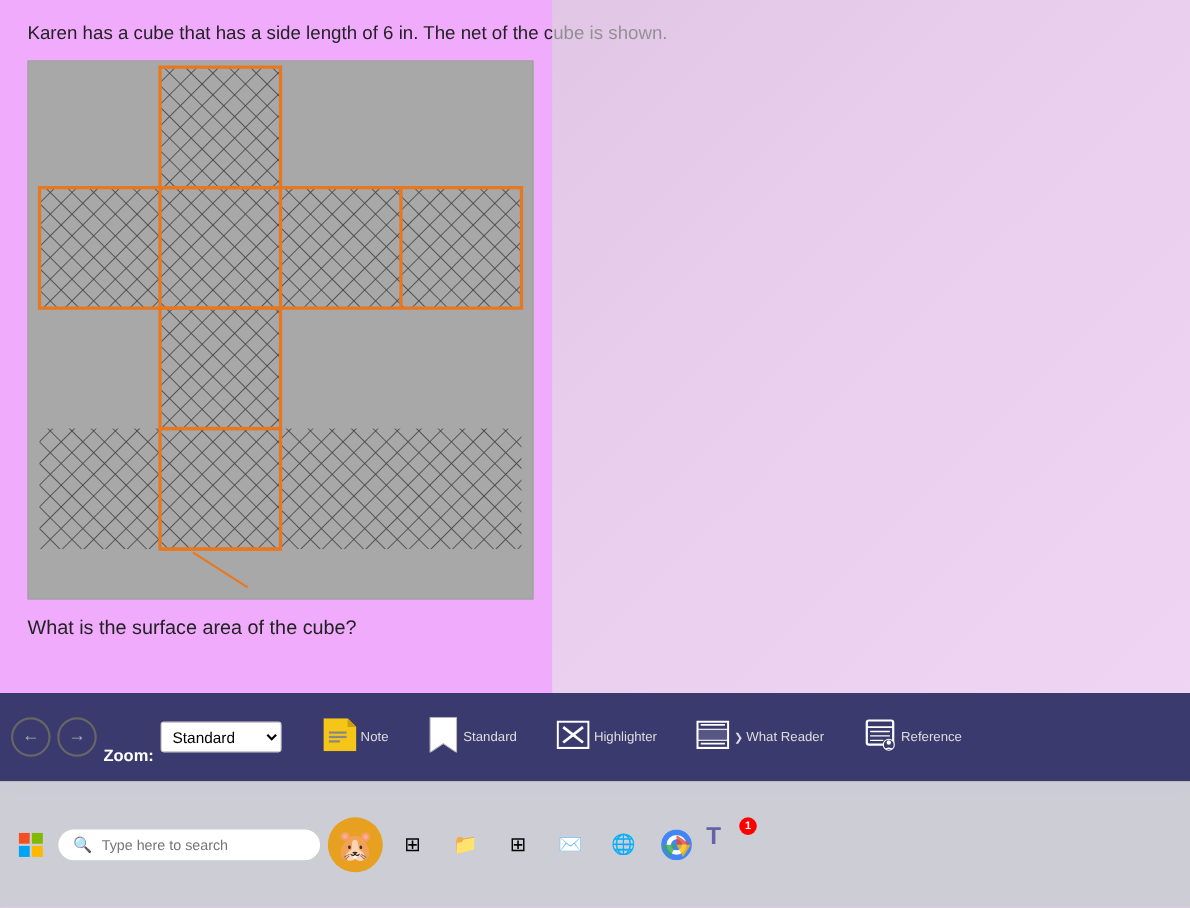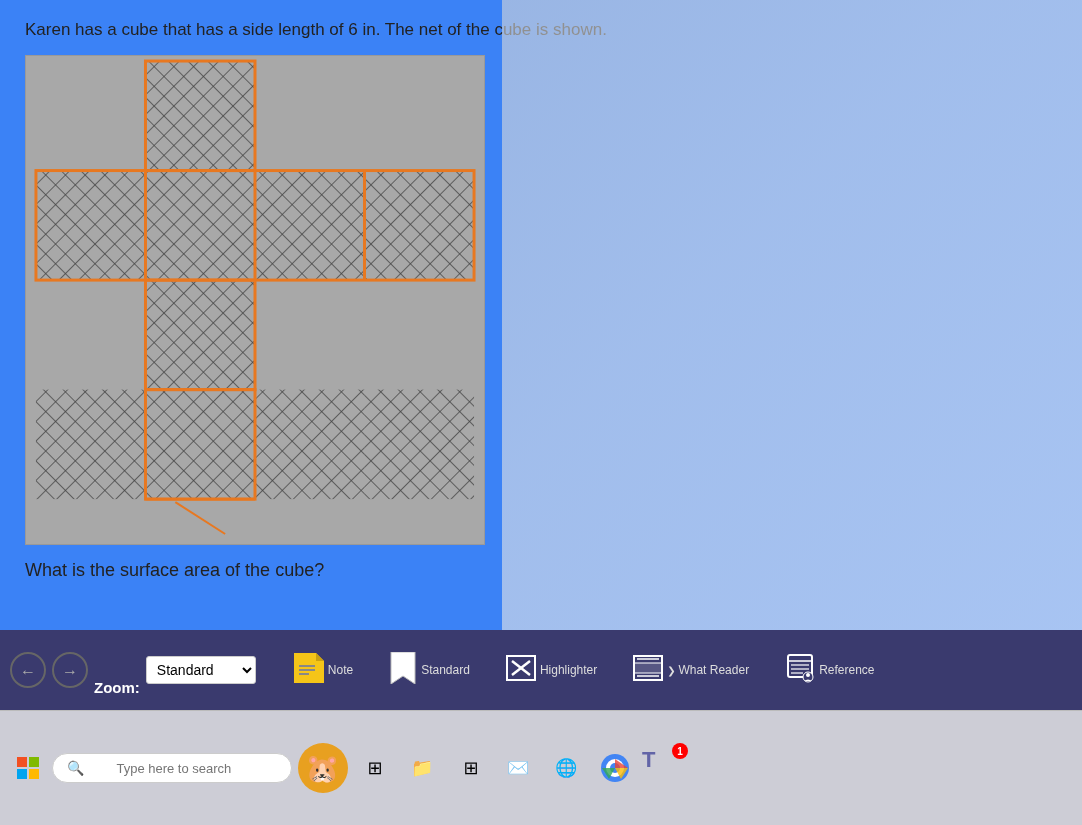--- a/index.html
+++ b/index.html
@@ -9,21 +9,21 @@
       background: #e8e8e8;
       font-family: 'Segoe UI', Arial, sans-serif;
       overflow: hidden;
       position: relative;
     }
 
     
     .main-content {
       width: 100%;
       height: 680px;
-      background: #3b82f6;
+      background: #f0abfc;
       padding: 20px 25px;
       position: relative;
     }
 
     .question-text {
       font-size: 17px;
       color: #222;
       margin-bottom: 15px;
       font-weight: 400;
     }
@@ -385,21 +385,21 @@
     <svg width="22" height="22" viewBox="0 0 22 22">
       <rect x="0" y="0" width="10" height="10" fill="#f25022"></rect>
       <rect x="12" y="0" width="10" height="10" fill="#7fba00"></rect>
       <rect x="0" y="12" width="10" height="10" fill="#00a4ef"></rect>
       <rect x="12" y="12" width="10" height="10" fill="#ffb900"></rect>
     </svg>
   </div>
 
   <div class="search-bar">
     <span style="color:#888; font-size:14px;">🔍</span>
-    <input type="text" readonly="" style="font-size: 13px; color: rgb(85, 85, 85); margin-left: 24px;" placeholder="Type here to search">
+    <input type="text" readonly="" style="font-size: 13px; color: rgb(85, 85, 85);" placeholder="Type here to search">
   </div>
 
   <div class="cheese-icon">
     🐹
   </div>
 
   <div class="taskbar-icon" style="font-size:18px;">⊞</div>
   <div class="taskbar-icon" style="font-size:18px;">📁</div>
   <div class="taskbar-icon" style="font-size:18px;">⊞</div>
   <div class="taskbar-icon" style="font-size:18px;">✉️</div>

